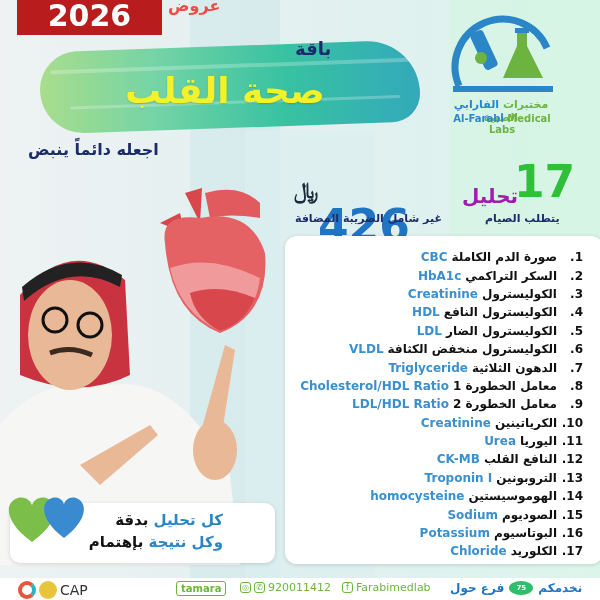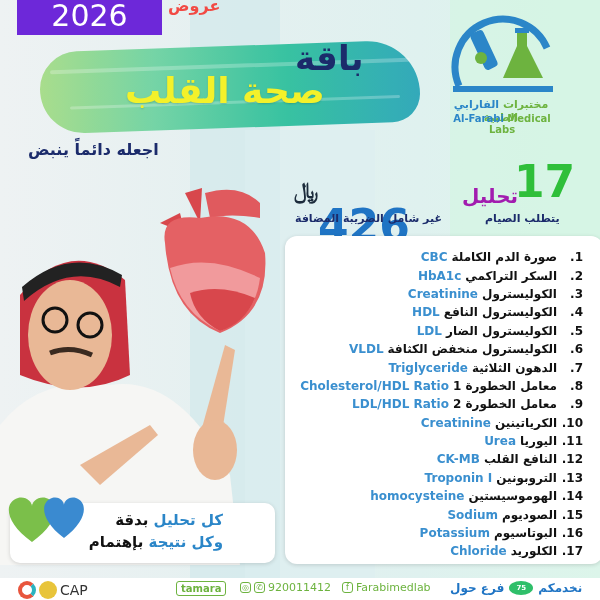--- a/index.html
+++ b/index.html
@@ -3,27 +3,27 @@
 <meta charset="utf-8">
 <style>
   *{margin:0;padding:0;box-sizing:border-box;}
   html,body{width:600px;height:600px;overflow:hidden;}
   body{font-family:"DejaVu Sans",sans-serif;background:#eaf3f4;position:relative;}
   .bg{position:absolute;inset:0;background:linear-gradient(90deg,#eef2f3 0%,#e4f0f0 40%,#dff1ef 70%,#dcf5ea 100%);}
   .bg-strip1{position:absolute;left:190px;top:0;width:90px;height:600px;background:rgba(200,228,232,.45);}
   .bg-strip2{position:absolute;left:245px;top:130px;width:130px;height:470px;background:rgba(220,238,240,.6);}
   .bg-strip3{position:absolute;right:0;top:0;width:150px;height:240px;background:rgba(210,245,225,.6);}
   
-  .year-badge{position:absolute;left:17px;top:0;width:145px;height:35px;background:#6d28d9;color:#fff;font-weight:normal;font-size:30px;font-family:"DejaVu Sans",sans-serif;display:flex;align-items:flex-end;justify-content:center;line-height:1;padding-bottom:4px;overflow:hidden;}
+  .year-badge{position:absolute;left:17px;top:0;width:145px;height:35px;background:#b91c1c;color:#fff;font-weight:bold;font-size:30px;font-family:"DejaVu Sans",sans-serif;display:flex;align-items:flex-end;justify-content:center;line-height:1;padding-bottom:4px;overflow:hidden;}
   .offers{position:absolute;left:168px;top:-4px;color:#f24a44;font-size:16px;font-weight:bold;}
   
   .brush{position:absolute;left:40px;top:46px;width:380px;height:82px;border-radius:40px 60px 30px 50px;background:linear-gradient(90deg,#a6dc87 0%,#6fd3a2 30%,#2fc09d 65%,#2aa6b8 100%);transform:skewY(-2deg);opacity:.95;}
   .brush::before{content:"";position:absolute;left:10px;right:10px;top:18px;height:4px;background:rgba(255,255,255,.25);border-radius:2px;}
   .brush::after{content:"";position:absolute;left:30px;right:20px;top:55px;height:3px;background:rgba(255,255,255,.25);border-radius:2px;}
-  .pkg-label{position:absolute;left:295px;top:38px;font-size:34px;font-weight:bold;color:#1b2b6b;direction:rtl;}
+  .pkg-label{position:absolute;left:295px;top:38px;font-size:18px;font-weight:bold;color:#1b2b6b;direction:rtl;}
   .pkg-name{position:absolute;left:125px;top:70px;font-size:36px;font-weight:bold;color:#f3f12a;direction:rtl;text-shadow:0 1px 2px rgba(0,0,0,.15);}
   .tagline{position:absolute;left:28px;top:140px;font-size:16px;font-weight:bold;color:#1b2b6b;direction:rtl;}
   
   .logo{position:absolute;left:447px;top:8px;width:110px;height:86px;}
   .logo-ar{position:absolute;left:448px;top:98px;width:106px;text-align:center;font-size:11px;font-weight:bold;color:#6db33f;direction:rtl;}
   .logo-ar .b{color:#2b86c8;}
   .logo-en{position:absolute;left:446px;top:113px;width:112px;text-align:center;font-size:10px;font-weight:bold;color:#2b86c8;}
   .logo-en .g{color:#6db33f;}
   
   .price{position:absolute;left:318px;top:160px;font-size:44px;font-weight:bold;color:#1f74c4;line-height:1;margin-top:44px;}

